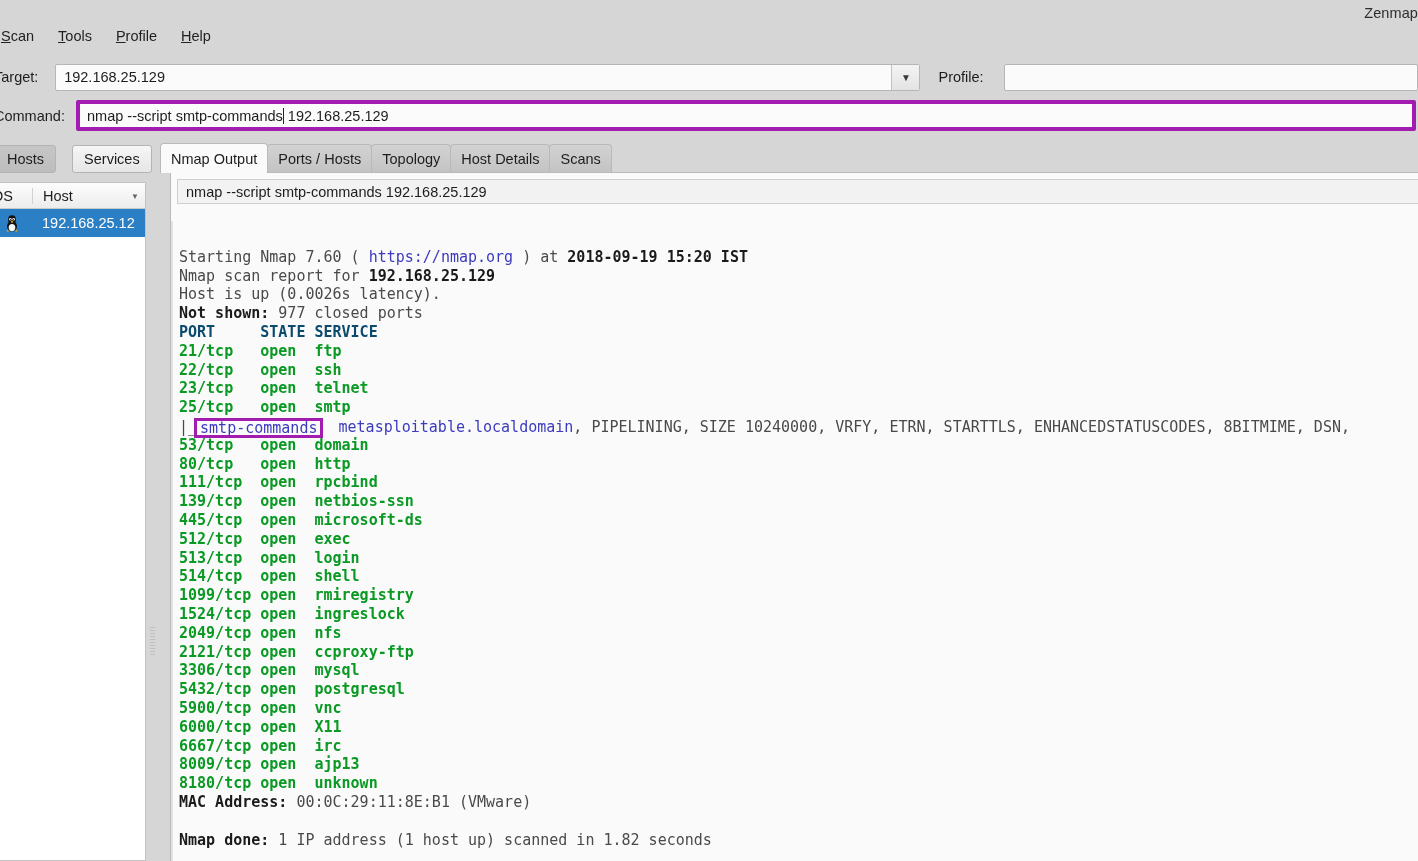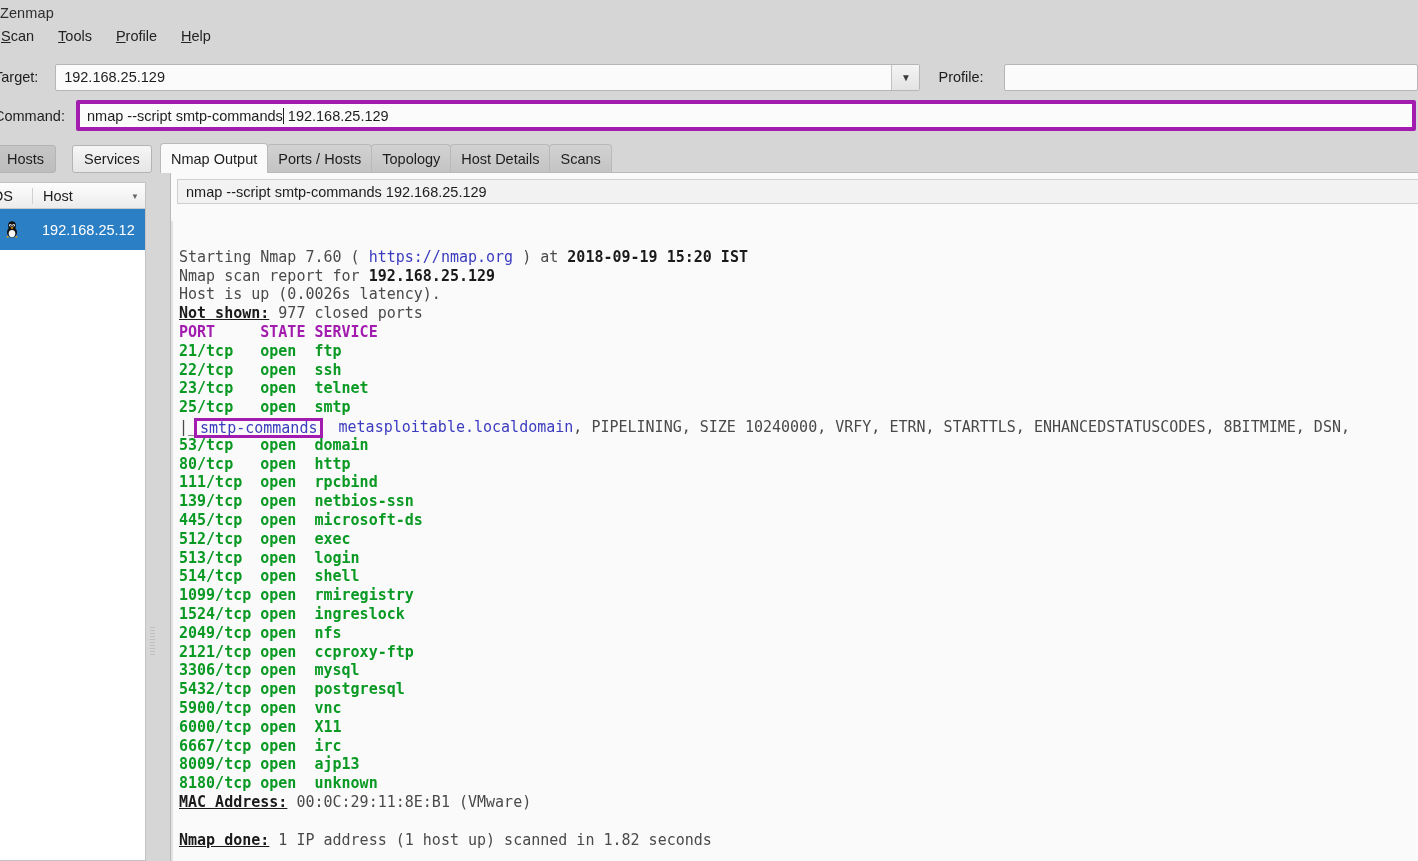--- a/index.html
+++ b/index.html
@@ -15,21 +15,21 @@
     position: relative;
     width: 1418px; height: 861px;
     background: #d6d6d6;
     overflow: hidden;
   }
 
   
   .titlebar {
     position: absolute; left: 0; top: 0; width: 1418px; height: 25px;
     background: #d6d6d6;
-    display: flex; align-items: center; justify-content: flex-start;
+    display: flex; align-items: center; justify-content: flex-end;
   }
   .titlebar .title {
     font-size: 14.5px; color: #2e2e2e; font-weight: normal;
     letter-spacing: .1px;
   }
 
   
   .menubar {
     position: absolute; left: 0; top: 26px; width: 1418px; height: 27px;
     background: #d6d6d6;
@@ -150,21 +150,21 @@
   .hh-os { width: 40px; padding-left: 0px; margin-left: -8px; }
   .hh-host {
     flex: 1 1 auto; border-left: 1px solid #d0d0d0;
     padding-left: 10px; position: relative;
   }
   .hh-sort {
     position: absolute; right: 6px; top: 50%; transform: translateY(-50%);
     font-size: 8px; color: #666;
   }
   .host-row {
-    display: flex; align-items: center; height: 41px;
+    display: flex; align-items: center; height: 28px;
     background: #2b7fc4;
     color: #ffffff;
     font-size: 14.5px;
     cursor: pointer;
   }
   .host-row .os-cell {
     width: 40px; display: flex; align-items: center; justify-content: center;
     margin-left: -8px;
   }
   .host-row .host-cell {
@@ -238,22 +238,22 @@
     font-family: "DejaVu Sans Mono", monospace;
     font-size: 15px;
     line-height: 18.8px;
     color: #3c3c3c;
     white-space: pre;
     overflow: hidden;
   }
   .outtext .ln { display: block; height: 18.8px; white-space: pre; }
   .c-link  { color: #3b3bbf; }
   .c-bold  { color: #1a1a1a; font-weight: bold; }
-  .c-hdr   { color: #a21caf; font-weight: bold; }
-  .c-uhdr  { color: #1a1a1a; font-weight: bold; text-decoration: underline; }
+  .c-hdr   { color: #0c4a6e; font-weight: bold; }
+  .c-uhdr  { color: #1a1a1a; font-weight: bold; }
   .c-port  { color: #0a9a24; font-weight: bold; }
   .c-script{ color: #3b3bbf; }
   .c-plain { color: #4a4a4a; }
 
   .hl-box {
     display: inline-block;
     border: 3px solid #a21caf;
     padding: 0 3px;
     margin: 0 -3px;
     line-height: 14px;

